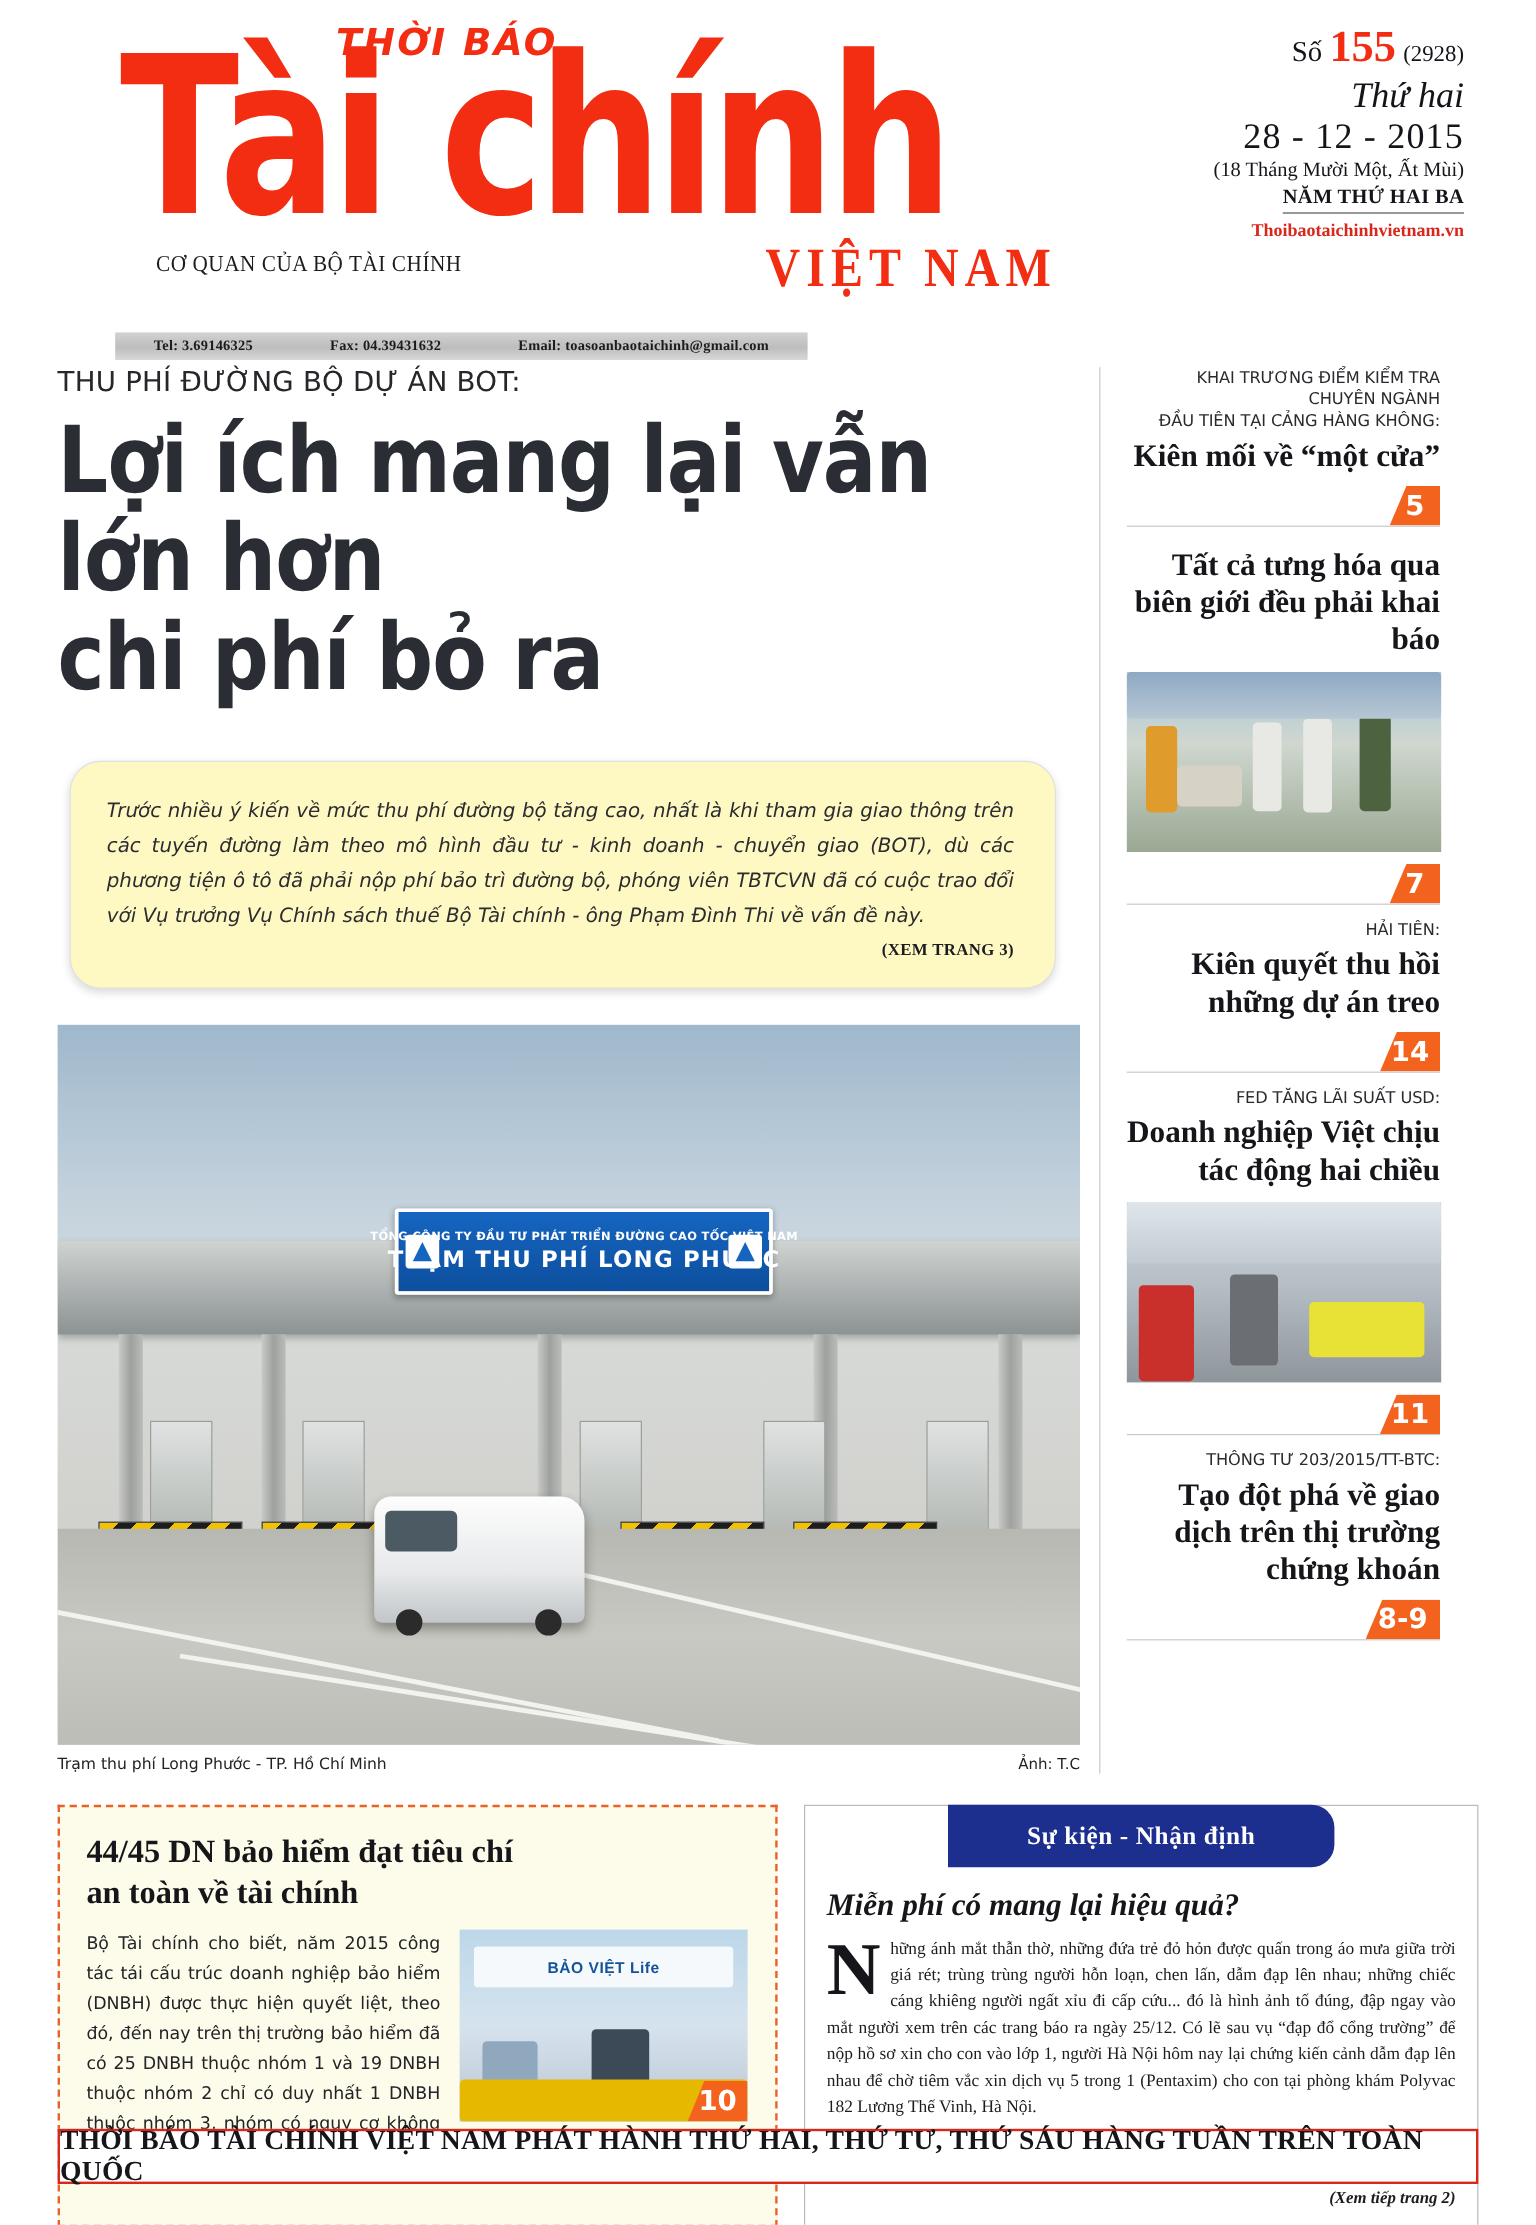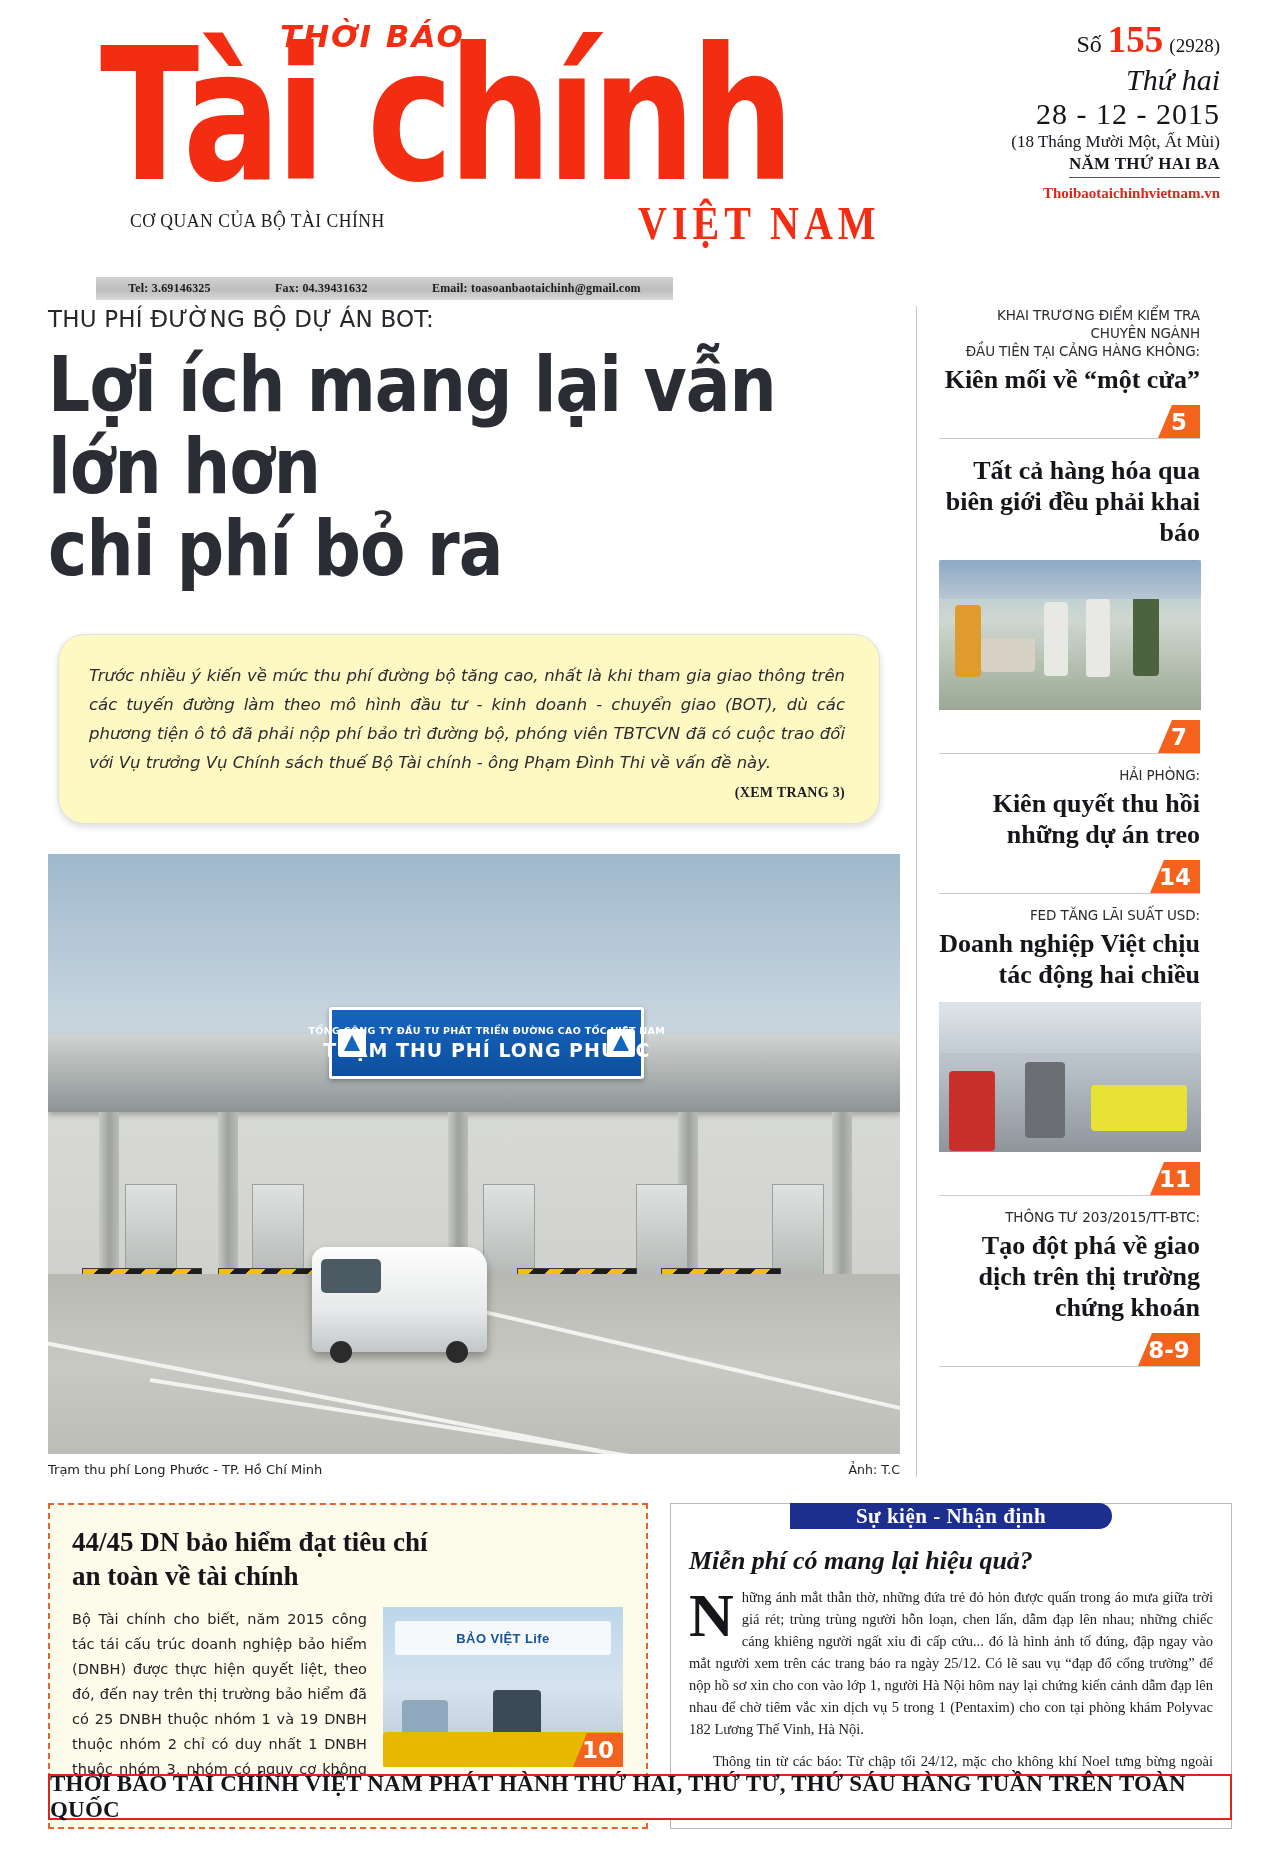--- a/index.html
+++ b/index.html
@@ -248,21 +248,21 @@
   .ins-badge {
     position:absolute; right:0; bottom:0; height:34px; min-width:46px;
     background:#f4631e; color:#fff;
     font-family:"DejaVu Sans", sans-serif; font-weight:bold; font-size:23px;
     display:flex; align-items:center; justify-content:center;
     clip-path:polygon(14px 0, 100% 0, 100% 100%, 0 100%); padding:0 9px;
   }
 
   .box-event { width:562px; border:1px solid #b9b9b9; padding:0 18px 14px 18px; position:relative; }
   .event-tag {
-    position:relative; top:-1px; margin:0 auto 0 auto; width:322px; height:26px;
+    position:relative; top:-1px; margin:0 auto 0 auto; width:322px; height:52px;
     background:#1d2f8e; color:#fff; border-radius:0 19px 19px 0;
     display:flex; align-items:center; justify-content:center;
     font-family:"Liberation Serif", serif; font-weight:bold; font-size:21px;
     letter-spacing:0.5px;
   }
   .event-title {
     font-family:"Liberation Serif", serif; font-weight:bold; font-style:italic;
     font-size:26px; color:#15151a; margin-top:16px;
   }
   .event-text {
@@ -386,37 +386,37 @@
         <div class="side-kicker">KHAI TRƯƠNG ĐIỂM KIỂM TRA CHUYÊN NGÀNH</div>
         <div class="side-kicker">ĐẦU TIÊN TẠI CẢNG HÀNG KHÔNG:</div>
         <div class="side-title">Kiên mối về “một cửa”</div>
         <div class="badge-row">
           <div class="badge-line"></div>
           <div class="badge">5</div>
         </div>
       </div>
 
       <div class="side-item">
-        <div class="side-title">Tất cả hàng hóa qua biên giới đều phải khai báo</div>
+        <div class="side-title">Tất cả tưng hóa qua biên giới đều phải khai báo</div>
         <div class="side-thumb thumb-a">
           <div class="thumb-fig" style="left:6%;top:30%;width:26px;height:72px;background:#e09b2d;"></div>
           <div class="thumb-fig" style="left:40%;top:28%;width:24px;height:74px;background:#e8e8e4;"></div>
           <div class="thumb-fig" style="left:56%;top:26%;width:24px;height:78px;background:#e8e8e4;"></div>
           <div class="thumb-fig" style="left:74%;top:24%;width:26px;height:80px;background:#4d6340;"></div>
           <div class="thumb-fig" style="left:16%;top:52%;width:54px;height:34px;background:#d7d2c6;"></div>
           <div class="thumb-fig" style="left:0;top:0;width:100%;height:26%;background:linear-gradient(180deg,#8ea9c4,#b7c7d3);"></div>
         </div>
         <div class="badge-row">
           <div class="badge-line"></div>
           <div class="badge">7</div>
         </div>
       </div>
 
       <div class="side-item">
-        <div class="side-kicker">HẢI PHÒNG:</div>
+        <div class="side-kicker">HẢI TIÊN:</div>
         <div class="side-title">Kiên quyết thu hồi những dự án treo</div>
         <div class="badge-row">
           <div class="badge-line"></div>
           <div class="badge">14</div>
         </div>
       </div>
 
       <div class="side-item">
         <div class="side-kicker">FED TĂNG LÃI SUẤT USD:</div>
         <div class="side-title">Doanh nghiệp Việt chịu tác động hai chiều</div>

